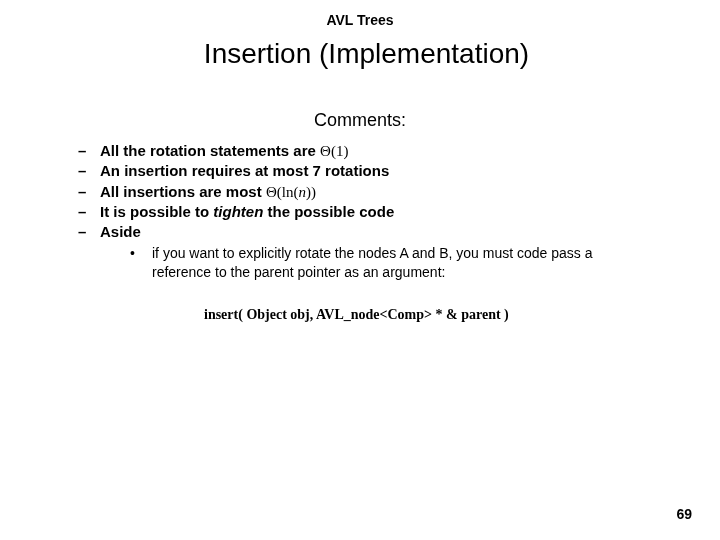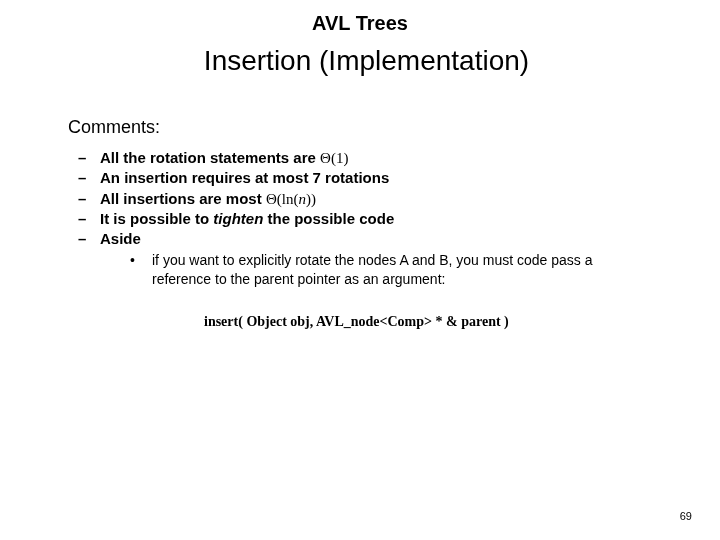--- a/index.html
+++ b/index.html
@@ -16,34 +16,35 @@
   .slide {
     width: 720px;
     height: 540px;
     position: relative;
     box-sizing: border-box;
   }
   .header {
     text-align: center;
     padding-top: 12px;
     font-weight: bold;
-    font-size: 20px;
+    font-size: 14px;
   }
   .title {
     text-align: center;
     font-size: 28px;
     margin-top: 10px;
     font-weight: normal;
     padding-left: 13px;
   }
   .body {
     padding: 40px 68px 0 68px;
   }
   .comments-label {
     font-size: 18px;
+    text-align: center;
   }
   ul.level1 {
     list-style: none;
     padding-left: 10px;
     margin: 10px 0 0 0;
   }
   ul.level1 > li {
     font-size: 15px;
     font-weight: bold;
     line-height: 1.35;
@@ -85,22 +86,22 @@
     font-family: Liberation Serif, serif;
     font-weight: bold;
     font-size: 14px;
     margin-top: 24px;
     padding-left: 52px;
   }
   .page-num {
     position: absolute;
     right: 28px;
     bottom: 18px;
-    font-weight: normal;
-    font-size: 11px;
+    font-weight: bold;
+    font-size: 14px;
   }
 </style>
 </head>
 <body>
 <div class="slide">
 
   <div class="header">AVL Trees</div>
   <div class="title">Insertion (Implementation)</div>
 
   <div class="body">

